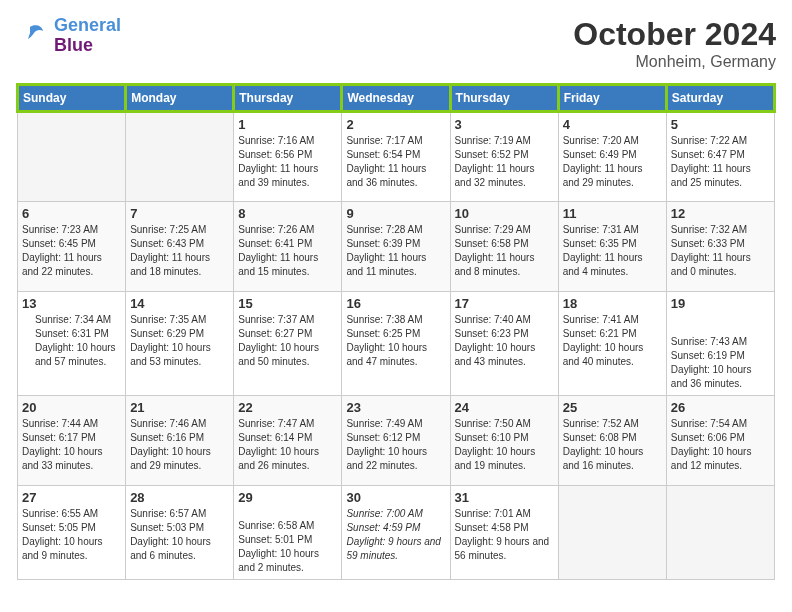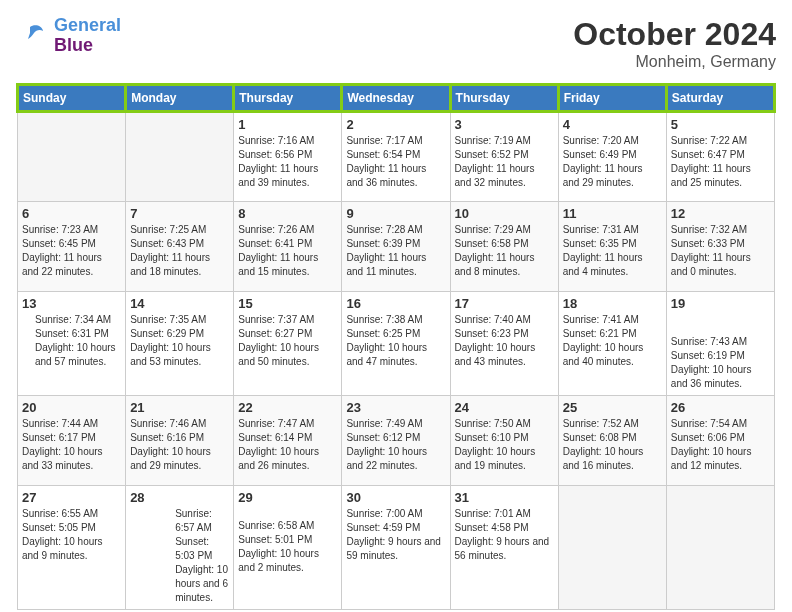--- a/index.html
+++ b/index.html
@@ -290,33 +290,33 @@
       </tr>
       <tr>
         <td>
           <span class="day-number">27</span>
           <div class="day-info" style="white-space: pre-line;">Sunrise: 6:55 AM
 Sunset: 5:05 PM
 Daylight: 10 hours and 9 minutes.</div>
         </td>
         <td>
           <span class="day-number">28</span>
-          <div class="day-info" style="white-space: pre-line; margin-left: 45px;">Sunrise: 6:57 AM
+          <div class="day-info" style="white-space: pre-line;">Sunrise: 6:57 AM
 Sunset: 5:03 PM
 Daylight: 10 hours and 6 minutes.</div>
         </td>
         <td>
           <span class="day-number">29</span>
           <div class="day-info" style="white-space: pre-line; margin-top: 14px;">Sunrise: 6:58 AM
 Sunset: 5:01 PM
 Daylight: 10 hours and 2 minutes.</div>
         </td>
         <td>
           <span class="day-number">30</span>
-          <div class="day-info" style="white-space: pre-line;">Sunrise: 7:00 AM
+          <div class="day-info" style="white-space: pre-line; font-style: italic;">Sunrise: 7:00 AM
 Sunset: 4:59 PM
 Daylight: 9 hours and 59 minutes.</div>
         </td>
         <td>
           <span class="day-number">31</span>
           <div class="day-info" style="white-space: pre-line;">Sunrise: 7:01 AM
 Sunset: 4:58 PM
 Daylight: 9 hours and 56 minutes.</div>
         </td>
         <td class="empty"></td>

